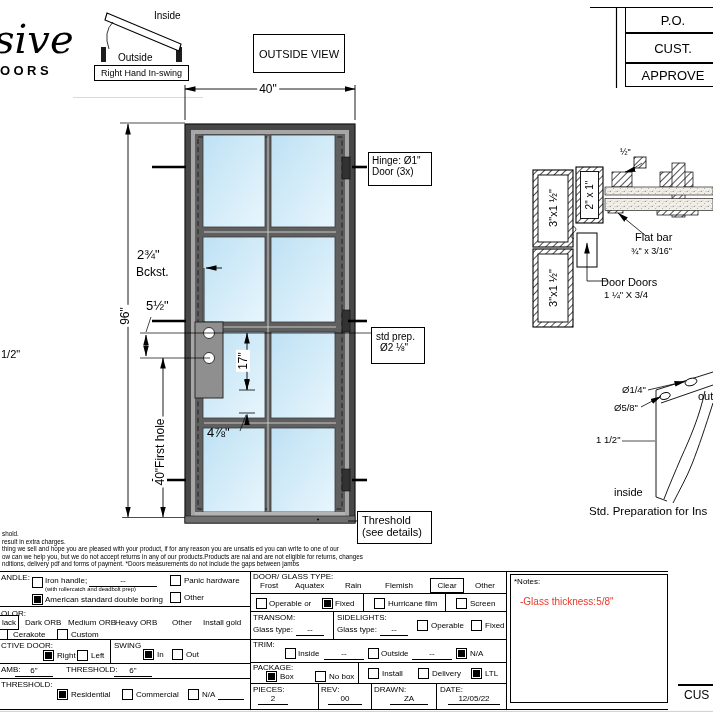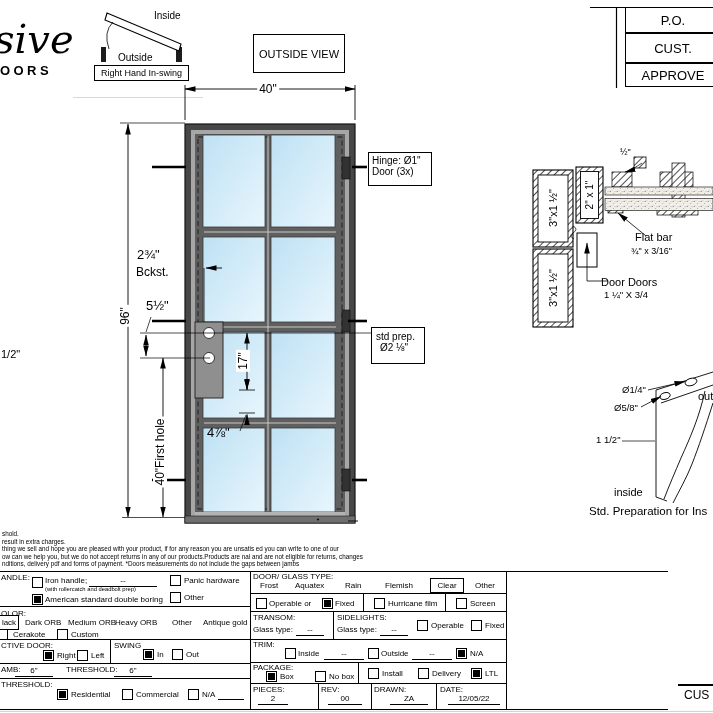--- a/index.html
+++ b/index.html
@@ -215,20 +215,24 @@
   <div class="t z2 f11" style="left:1px;top:348px">1/2"</div>
 
   <div class="box z3" style="left:368px;top:152px;width:64px;height:34px;padding:2px 0 0 3px">
     <div class="f10">Hinge: Ø1"</div>
     <div class="f10">Door (3x)</div>
   </div>
   <div class="box z3" style="left:371px;top:327px;width:54px;height:37px;padding:3px 0 0 4px">
     <div class="f10">std prep.</div>
     <div class="f10" style="padding-left:4px">Ø2 ⅛"</div>
   </div>
+  <div class="box z3" style="left:357px;top:511px;width:75px;height:33px;padding:2px 0 0 4px">
+    <div class="f11">Threshold</div>
+    <div class="f11">(see details)</div>
+  </div>
 
   <div class="rotc z2 f11" style="left:553px;top:208px">3"x1 ½"</div>
   <div class="rotc z2 f11" style="left:553px;top:288px">3"x1 ½"</div>
   <div class="rotc z2 f10" style="left:589px;top:195px">2" x 1"</div>
   <div class="t z2 f9" style="left:620px;top:147px">½"</div>
   <div class="t z2 f11" style="left:635px;top:231px">Flat bar</div>
   <div class="t z2 f9" style="left:631px;top:246px">¾" x 3/16"</div>
   <div class="t z2 f11" style="left:601px;top:276px">Door Doors</div>
   <div class="t z2" style="left:604px;top:290px;font-size:9.5px">1 ¼" X 3/4</div>
 
@@ -278,21 +282,21 @@
   <div class="t f8" style="left:184px;top:576px">Panic hardware</div>
   <span class="cb" style="left:170px;top:592px"></span>
   <div class="t f8" style="left:184px;top:593px">Other</div>
 
   <div class="t f8" style="left:1px;top:609px">OLOR:</div>
   <div class="t f8" style="left:0;top:615px;width:18px;height:13px;border:1.2px solid #000;border-left:none;text-align:center;line-height:13px">lack</div>
   <div class="t f8" style="left:25px;top:618px">Dark ORB</div>
   <div class="t f8" style="left:68px;top:618px">Medium ORB</div>
   <div class="t f8" style="left:115px;top:618px">Heavy ORB</div>
   <div class="t f8" style="left:172px;top:618px">Other</div>
-  <div class="t f8" style="left:203px;top:618px">Antique gold</div>
+  <div class="t f8" style="left:203px;top:618px">Install gold</div>
   <span class="cb" style="left:-3px;top:629px"></span>
   <div class="t f8" style="left:13px;top:630px">Cerakote</div>
   <span class="cb" style="left:57px;top:629px"></span>
   <div class="t f8" style="left:71px;top:630px">Custom</div>
 
   <div class="t f8" style="left:1px;top:641px">CTIVE DOOR:</div>
   <span class="cb checked" style="left:43px;top:650px"></span>
   <div class="t f8" style="left:57px;top:651px">Right</div>
   <span class="cb" style="left:77px;top:650px"></span>
   <div class="t f8" style="left:91px;top:651px">Left</div>
@@ -368,17 +372,21 @@
 
   <div class="t f8" style="left:253px;top:685px">PIECES:</div>
   <div class="u" style="left:258px;top:693px;width:30px">2</div>
   <div class="t f8" style="left:321px;top:685px">REV:</div>
   <div class="u" style="left:328px;top:693px;width:34px">00</div>
   <div class="t f8" style="left:374px;top:685px">DRAWN:</div>
   <div class="u" style="left:390px;top:693px;width:38px">ZA</div>
   <div class="t f8" style="left:440px;top:685px">DATE:</div>
   <div class="u" style="left:448px;top:693px;width:52px">12/05/22</div>
 
+  <div class="box" style="left:510px;top:574px;width:158px;height:129px;border-width:1.3px">
+    <div class="f8" style="margin:2px 0 0 3px">*Notes:</div>
+    <div class="f10 note-red" style="margin:10px 0 0 9px">-Glass thickness:5/8"</div>
+  </div>
 
   <div class="hl" style="left:678px;top:684px;width:35px;height:1.6px"></div>
   <div class="t f12" style="left:684px;top:689px">CUS</div>
 
 </div>
 
 </body></html>

